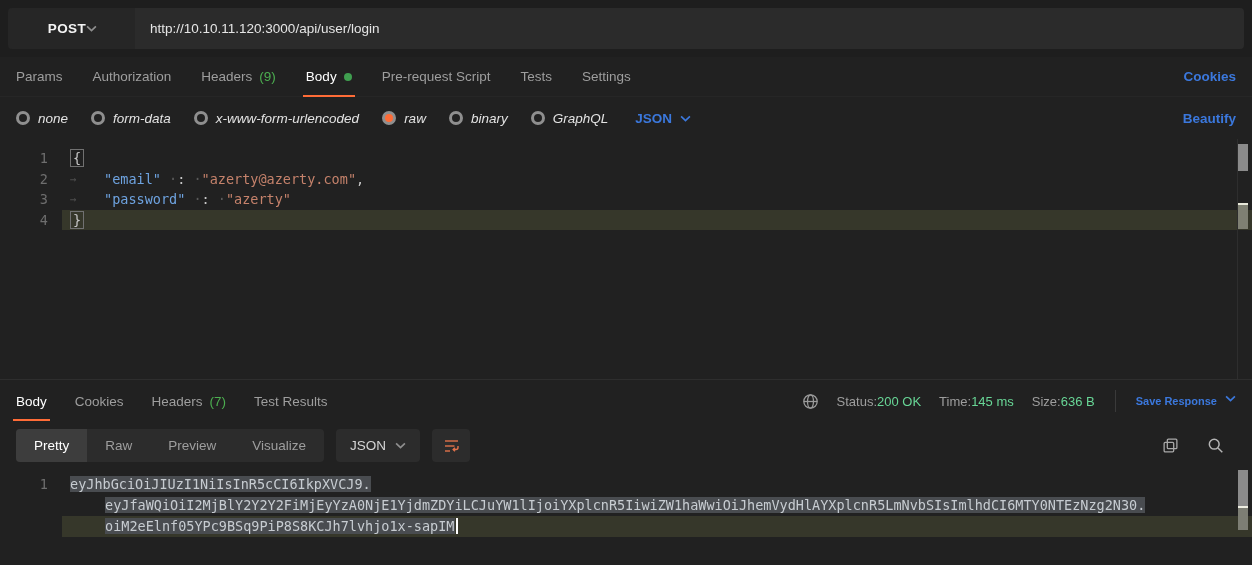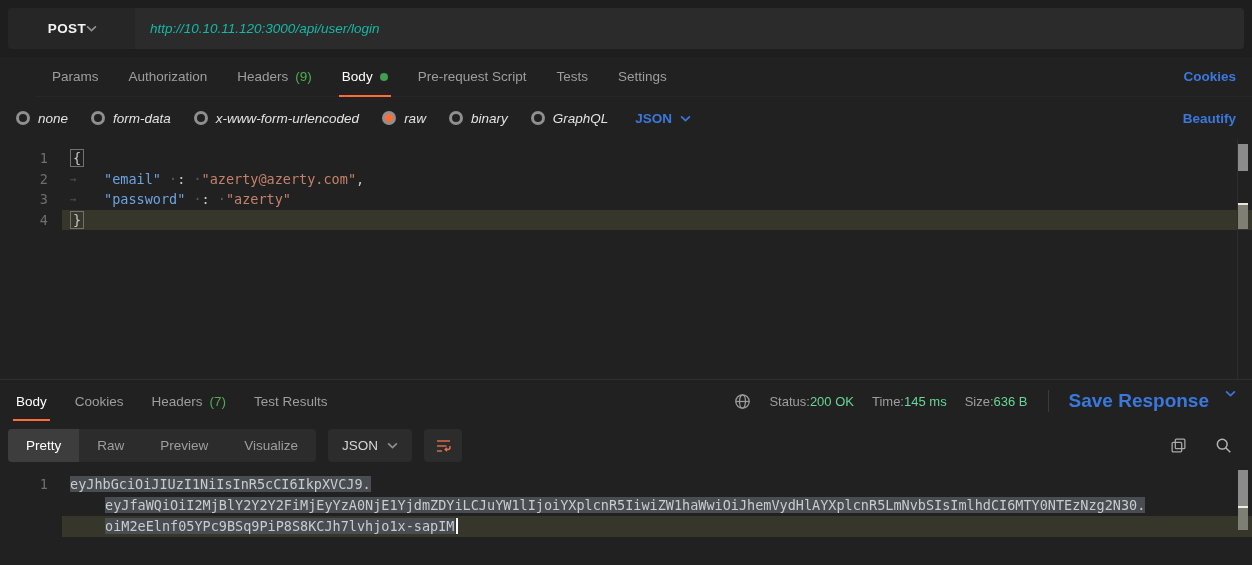--- a/index.html
+++ b/index.html
@@ -15,27 +15,27 @@
   body{background:var(--bg);font-family:"Liberation Sans",sans-serif;color:var(--text);}
   .mono{font-family:"DejaVu Sans Mono","Liberation Mono",monospace;}
 
   
   .topbar{height:57px;display:flex;align-items:center;padding:0 8px;gap:8px;background:var(--bg2);}
   .url-builder{flex:1;display:flex;height:41px;border-radius:4px;overflow:hidden;}
   .method-select{width:127px;background:var(--method);display:flex;align-items:center;justify-content:center;padding:0 14px 0 16px;cursor:pointer;}
   .method-label{font-weight:700;font-size:13.5px;color:#f3f3f3;letter-spacing:.4px;}
   .chev{color:#8f8f8f;display:flex;}
   .url-wrap{flex:1;background:var(--input);display:flex;}
-  .url-input{flex:1;background:transparent;border:none;outline:none;color:#14b8a6;font-size:13.5px;padding:0 15px;font-family:"Liberation Sans",sans-serif;font-style:italic;}
+  .url-input{flex:1;background:transparent;border:none;outline:none;color:#e5e5e5;font-size:13.5px;padding:0 15px;font-family:"Liberation Sans",sans-serif;}
   .send-group{display:flex;height:41px;border-radius:4px;overflow:hidden;}
   .send-btn{width:78px;background:var(--blue);color:#fff;border:none;font-weight:700;font-size:14px;cursor:pointer;font-family:"Liberation Sans",sans-serif;}
   .send-caret{width:33px;background:var(--blue);border:none;border-left:1px solid rgba(255,255,255,.3);color:#fff;display:flex;align-items:center;justify-content:center;cursor:pointer;}
 
   
-  .req-tabs{height:40px;display:flex;align-items:center;padding:0 16px;gap:30px;font-size:13.5px;color:var(--muted);border-bottom:1px solid #262626;margin-left:36px;}
+  .req-tabs{height:40px;display:flex;align-items:center;padding:0 16px;gap:30px;font-size:13.5px;color:var(--muted);border-bottom:1px solid #262626;}
   .tab{height:40px;display:flex;align-items:center;gap:7px;cursor:pointer;position:relative;white-space:nowrap;}
   .tab.active{color:#fff;}
   .tab.active::after{content:"";position:absolute;left:-3px;right:-3px;bottom:0;height:2px;background:var(--orange);}
   .count-green{color:var(--green-count);}
   .dot-green{width:8px;height:8px;border-radius:50%;background:#3f9e4f;display:inline-block;}
   .right-link{margin-left:auto;color:var(--link);font-weight:700;font-size:13.5px;cursor:pointer;}
 
   
   .body-type{height:42px;display:flex;align-items:center;gap:23px;padding:0 16px;font-size:13.5px;color:#e3e3e3;}
   .radio-opt{display:flex;align-items:center;gap:8px;cursor:pointer;font-style:italic;}
@@ -64,24 +64,24 @@
   .ed-track{position:absolute;right:14px;top:0;bottom:0;width:1px;background:#2e2e2e;}
 
   
   .response{border-top:1px solid var(--border);}
   .resp-header{height:42px;display:flex;align-items:center;padding:0 16px;gap:28px;font-size:13.5px;color:var(--muted);}
   .resp-meta{margin-left:auto;display:flex;align-items:center;gap:8px;font-size:13px;}
   .meta-pair{display:flex;margin-left:10px;}
   .meta-label{color:#9e9e9e;}
   .meta-val{color:var(--green-status);}
   .meta-divider{width:1px;height:22px;background:#3a3a3a;margin:0 12px;}
-  .save-resp{display:flex;align-items:flex-start;gap:16px;color:var(--link);font-weight:700;font-size:19px;cursor:pointer;}
+  .save-resp{display:flex;align-items:flex-start;gap:8px;color:var(--link);font-weight:700;font-size:11px;cursor:pointer;}
   .save-resp .chev{color:var(--link);}
 
-  .resp-toolbar{height:46px;display:flex;align-items:center;padding:0 8px;gap:12px;}
+  .resp-toolbar{height:46px;display:flex;align-items:center;padding:0 16px;gap:12px;}
   .pill-group{display:flex;background:#2c2c2c;border-radius:4px;overflow:hidden;height:33px;}
   .pill{padding:0 18px;display:flex;align-items:center;color:var(--muted);font-size:13.5px;cursor:pointer;}
   .pill.active{background:#3d3d3d;color:#fff;}
   .lang-pill{height:33px;display:flex;align-items:center;gap:9px;background:#2c2c2c;border-radius:4px;padding:0 14px;color:#d5d5d5;font-size:13.5px;cursor:pointer;}
   .wrap-pill{height:33px;width:38px;display:flex;align-items:center;justify-content:center;background:#2c2c2c;border-radius:4px;cursor:pointer;}
   .toolbar-right{margin-left:auto;display:flex;align-items:center;gap:28px;padding-right:12px;}
   .icon-btn{display:flex;cursor:pointer;color:#a9a9a9;}
 
   .resp-body{position:relative;font-size:13.5px;line-height:21px;padding-top:6px;height:110px;background:var(--bg);}
   .resp-line{height:21px;white-space:pre;display:flex;position:relative;}

